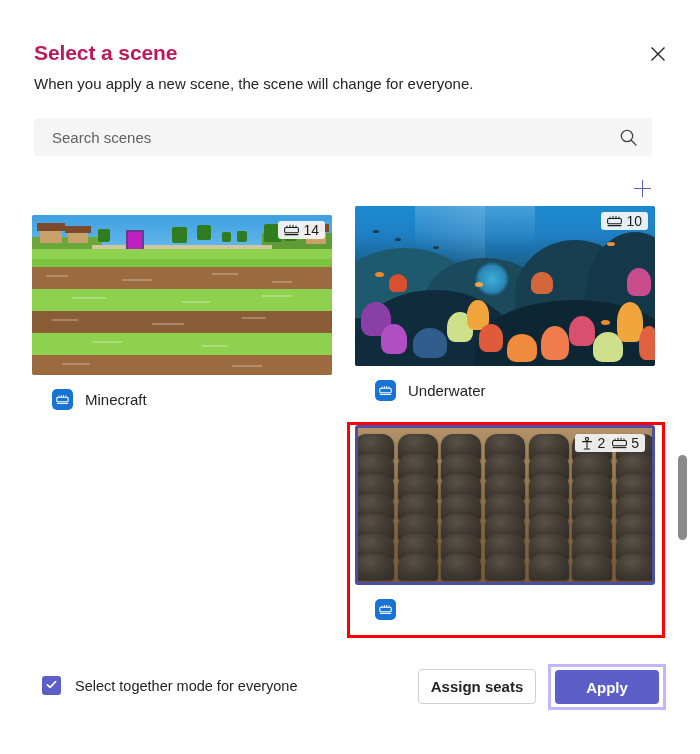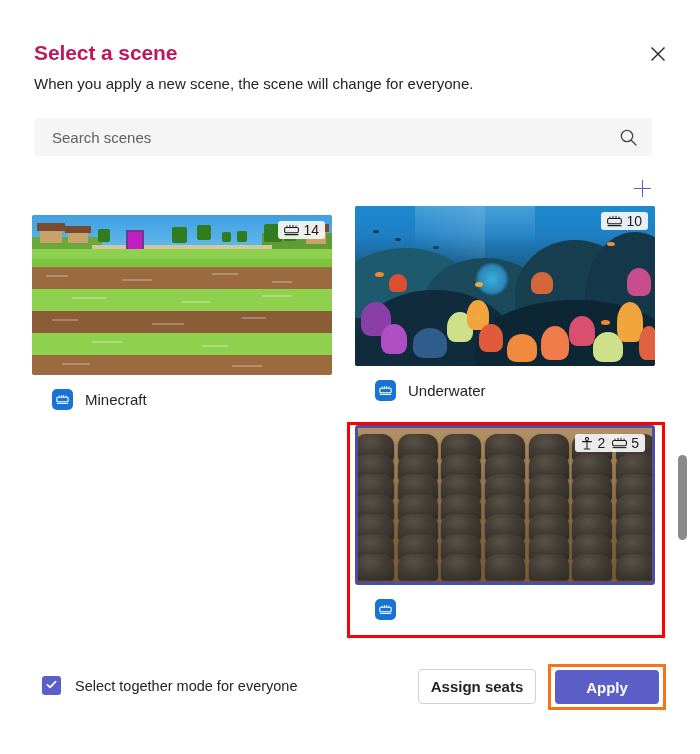--- a/index.html
+++ b/index.html
@@ -231,21 +231,21 @@
     background:#ffffff;
     border:1px solid #d1d1d1;
     border-radius:4px;
     font-family:"Liberation Sans", sans-serif;
     font-size:15px; font-weight:bold; color:#242424;
     cursor:pointer;
   }
   .apply-wrap {
     position:absolute; left:548px; top:664px;
     width:118px; height:46px;
-    border:3px solid #f97316;
+    border:3px solid #c4b5fd;
     box-sizing:border-box;
     display:flex; align-items:center; justify-content:center;
   }
   .apply-btn {
     width:104px; height:34px;
     background:#5b5fc7;
     border:none; border-radius:4px;
     color:#ffffff;
     font-family:"Liberation Sans", sans-serif;
     font-size:15px; font-weight:bold;

